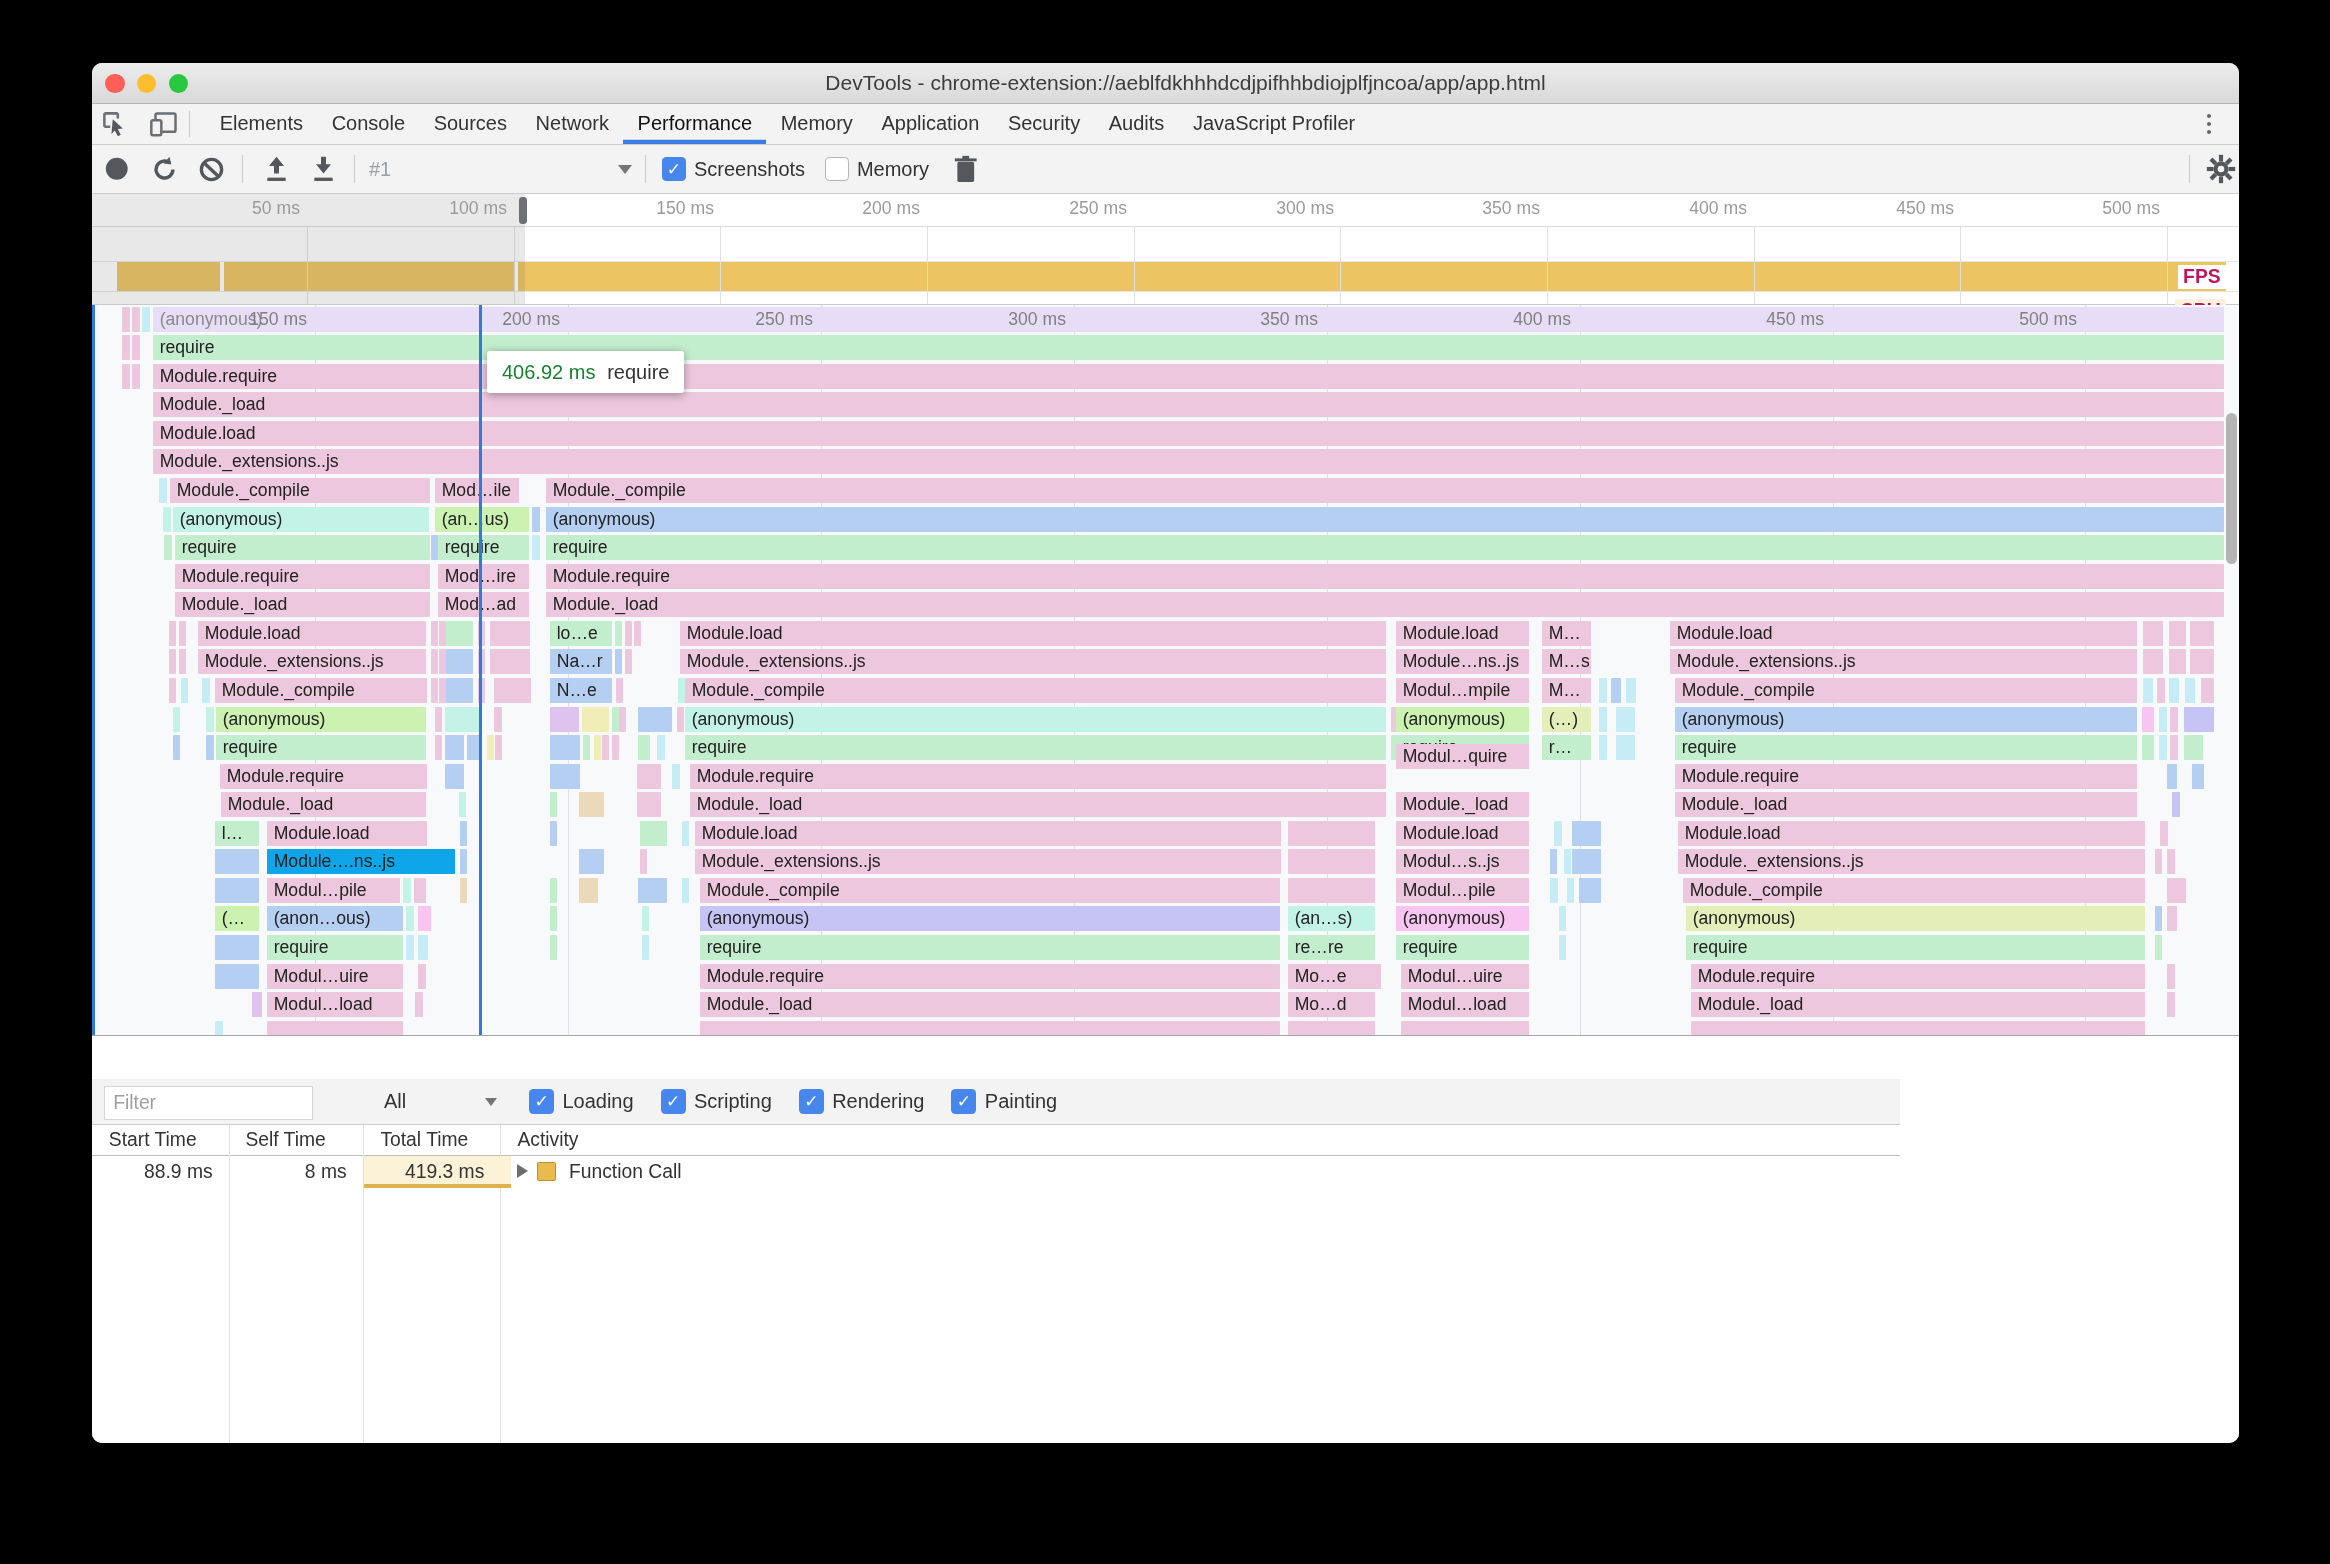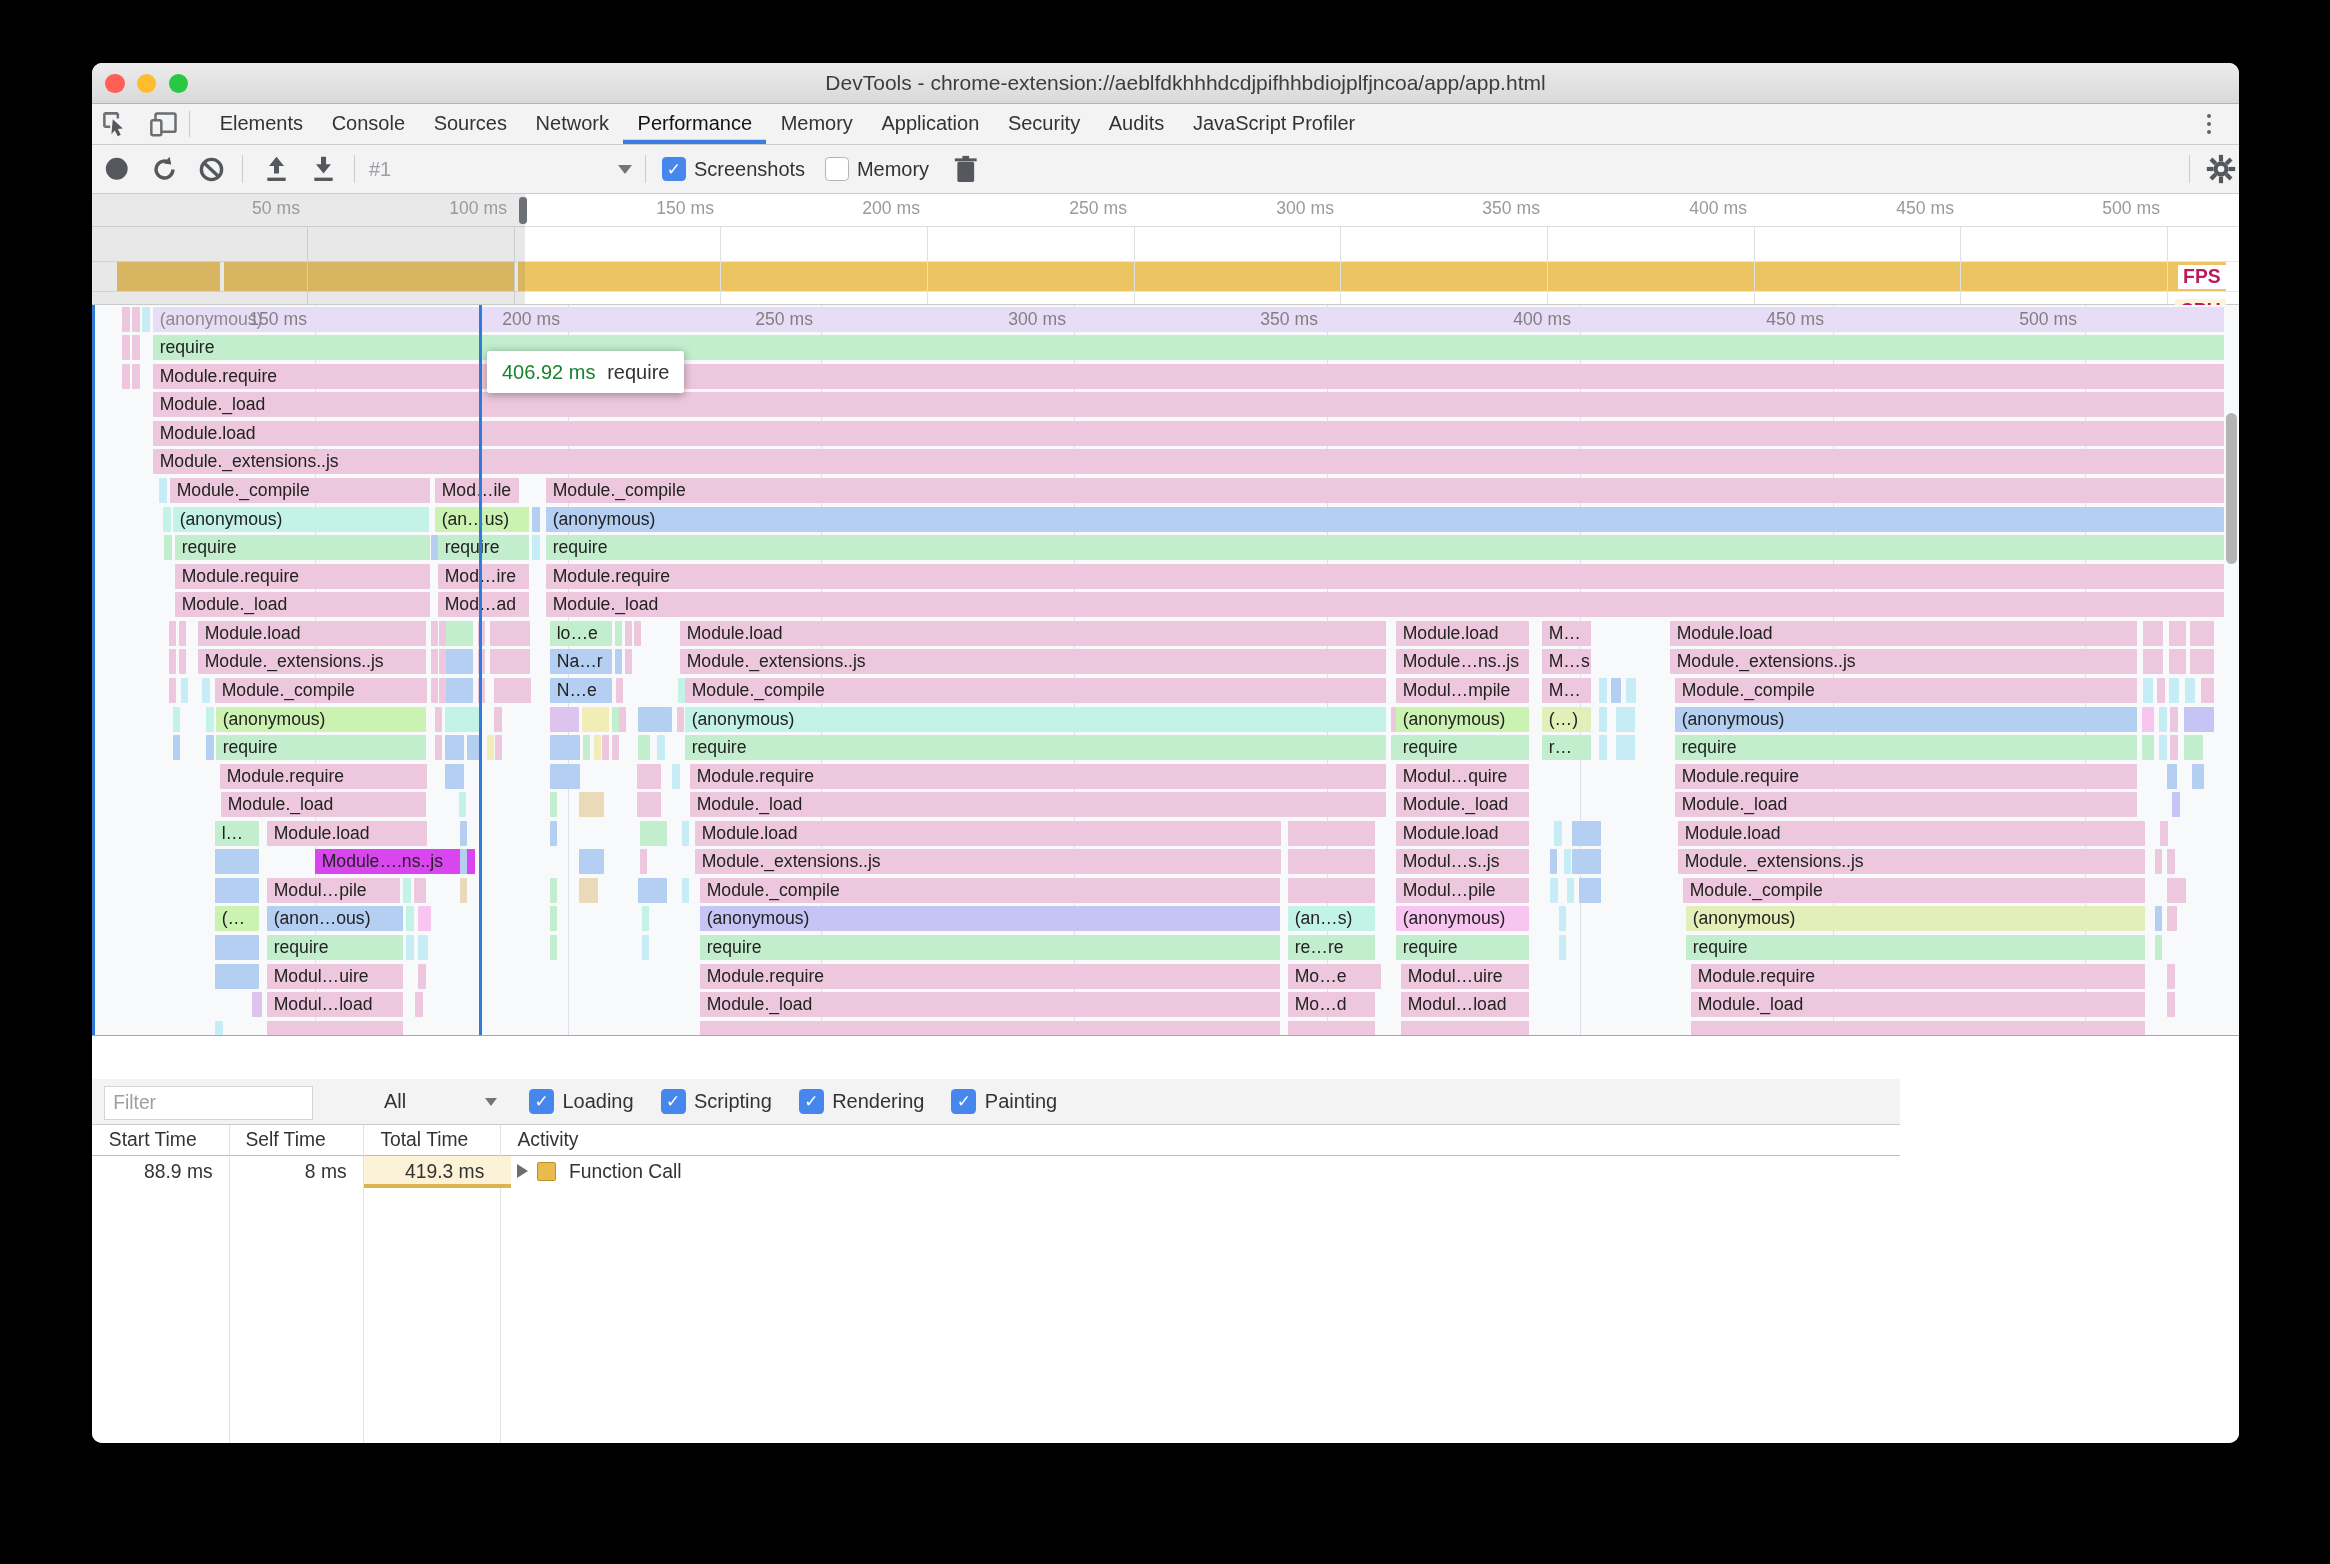--- a/index.html
+++ b/index.html
@@ -413,21 +413,21 @@
         <div class="bar" style="left: 2050px; width: 11.8px; top: 430px; background: rgb(195, 238, 205);"></div>
         <div class="bar" style="left: 2067px; width: 8.4px; top: 430px; background: rgb(198, 236, 245);"></div>
         <div class="bar" style="left: 2078px; width: 8.4px; top: 430px; background: rgb(237, 199, 221);"></div>
         <div class="bar" style="left: 2092px; width: 18.5px; top: 430px; background: rgb(195, 238, 205);"></div>
         <div class="bar" style="left: 128px; width: 207px; top: 459px; background: rgb(237, 199, 221);">Module.require</div>
         <div class="bar" style="left: 353px; width: 18.5px; top: 459px; background: rgb(181, 207, 243);"></div>
         <div class="bar" style="left: 458px; width: 30px; top: 459px; background: rgb(181, 207, 243);"></div>
         <div class="bar" style="left: 545px; width: 23.5px; top: 459px; background: rgb(237, 199, 221);"></div>
         <div class="bar" style="left: 580px; width: 8.4px; top: 459px; background: rgb(198, 236, 245);"></div>
         <div class="bar" style="left: 598px; width: 696px; top: 459px; background: rgb(237, 199, 221);">Module.require</div>
-        <div class="bar" style="left: 1304px; width: 133px; top: 459px; background: rgb(237, 199, 221);">Modul…quire</div>
+        <div class="bar" style="left: 1304px; width: 133px; top: 439px; background: rgb(237, 199, 221);">Modul…quire</div>
         <div class="bar" style="left: 1583px; width: 462px; top: 459px; background: rgb(237, 199, 221);">Module.require</div>
         <div class="bar" style="left: 2075px; width: 10px; top: 459px; background: rgb(181, 207, 243);"></div>
         <div class="bar" style="left: 2100px; width: 11.8px; top: 459px; background: rgb(181, 207, 243);"></div>
         <div class="bar" style="left: 129px; width: 205px; top: 487px; background: rgb(237, 199, 221);">Module._load</div>
         <div class="bar" style="left: 367px; width: 6.7px; top: 487px; background: rgb(195, 242, 230);"></div>
         <div class="bar" style="left: 458px; width: 5.9px; top: 487px; background: rgb(195, 238, 205);"></div>
         <div class="bar" style="left: 487px; width: 25px; top: 487px; background: rgb(235, 218, 185);"></div>
         <div class="bar" style="left: 545px; width: 23.5px; top: 487px; background: rgb(237, 199, 221);"></div>
         <div class="bar" style="left: 598px; width: 696px; top: 487px; background: rgb(237, 199, 221);">Module._load</div>
         <div class="bar" style="left: 1304px; width: 133px; top: 487px; background: rgb(237, 199, 221);">Module._load</div>
@@ -440,21 +440,21 @@
         <div class="bar" style="left: 548px; width: 27px; top: 516px; background: rgb(195, 238, 205);"></div>
         <div class="bar" style="left: 590px; width: 6.7px; top: 516px; background: rgb(198, 236, 245);"></div>
         <div class="bar" style="left: 603px; width: 586px; top: 516px; background: rgb(237, 199, 221);">Module.load</div>
         <div class="bar" style="left: 1196px; width: 87px; top: 516px; background: rgb(237, 199, 221);"></div>
         <div class="bar" style="left: 1304px; width: 133px; top: 516px; background: rgb(237, 199, 221);">Module.load</div>
         <div class="bar" style="left: 1462px; width: 8.4px; top: 516px; background: rgb(198, 236, 245);"></div>
         <div class="bar" style="left: 1480px; width: 28.6px; top: 516px; background: rgb(181, 207, 243);"></div>
         <div class="bar" style="left: 1586px; width: 467px; top: 516px; background: rgb(237, 199, 221);">Module.load</div>
         <div class="bar" style="left: 2068px; width: 8.4px; top: 516px; background: rgb(237, 199, 221);"></div>
         <div class="bar" style="left: 123px; width: 44px; top: 544px; background: rgb(181, 207, 243);"></div>
-        <div class="bar" style="left: 175px; width: 160px; top: 544px; background: #d946ef; margin-left: 48px;">Module….ns..js</div>
+        <div class="bar" style="left: 175px; width: 188px; top: 544px; background: #0ea5e9;">Module….ns..js</div>
         <div class="bar" style="left: 368px; width: 5px; top: 544px; background: rgb(181, 207, 243);"></div>
         <div class="bar" style="left: 487px; width: 25px; top: 544px; background: rgb(181, 207, 243);"></div>
         <div class="bar" style="left: 548px; width: 6.7px; top: 544px; background: rgb(237, 199, 221);"></div>
         <div class="bar" style="left: 603px; width: 586px; top: 544px; background: rgb(237, 199, 221);">Module._extensions..js</div>
         <div class="bar" style="left: 1196px; width: 87px; top: 544px; background: rgb(237, 199, 221);"></div>
         <div class="bar" style="left: 1304px; width: 133px; top: 544px; background: rgb(237, 199, 221);">Modul…s..js</div>
         <div class="bar" style="left: 1458px; width: 6.7px; top: 544px; background: rgb(181, 207, 243);"></div>
         <div class="bar" style="left: 1472px; width: 5px; top: 544px; background: rgb(198, 236, 245);"></div>
         <div class="bar" style="left: 1480px; width: 28.6px; top: 544px; background: rgb(181, 207, 243);"></div>
         <div class="bar" style="left: 1586px; width: 467px; top: 544px; background: rgb(237, 199, 221);">Module._extensions..js</div>

